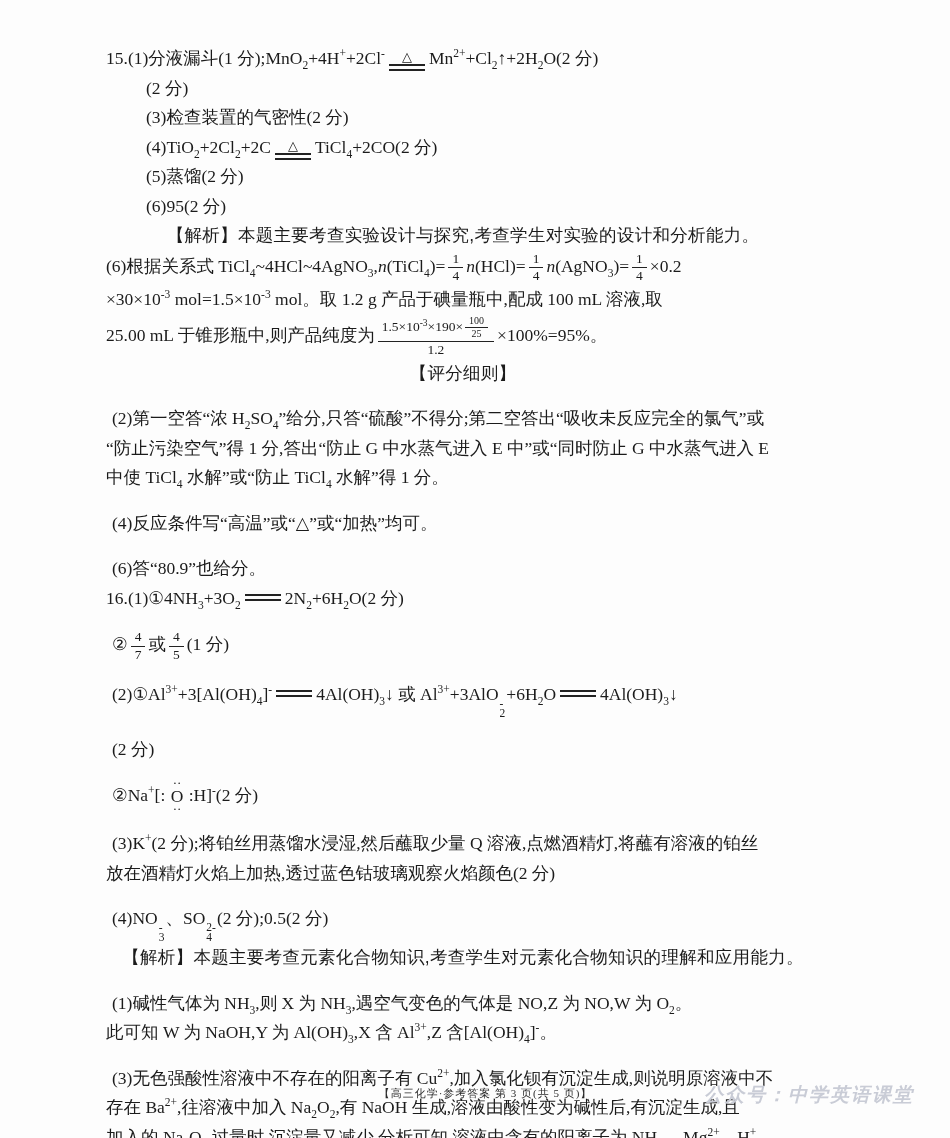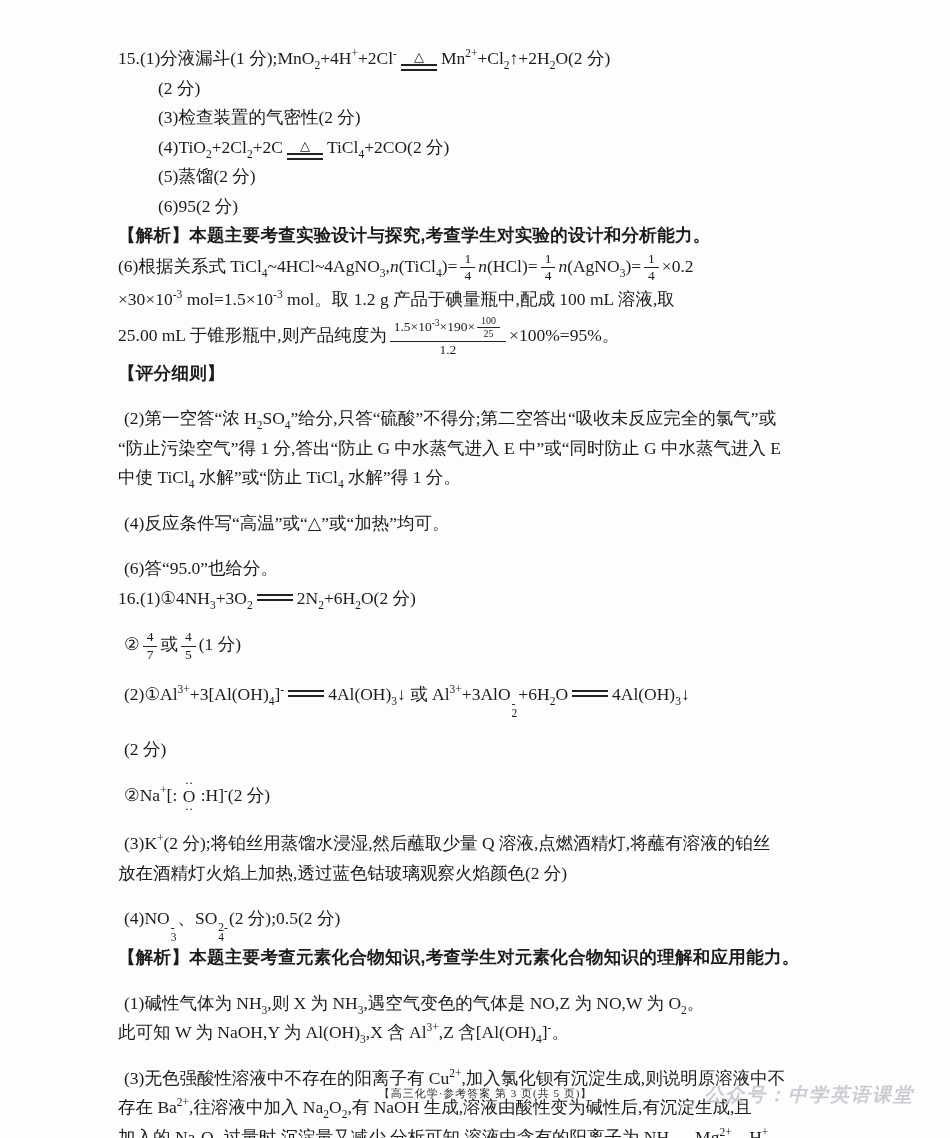--- a/index.html
+++ b/index.html
@@ -3,28 +3,28 @@
 <meta charset="utf-8">
 <style>
   html,body{margin:0;padding:0;}
   body{
     width:950px;height:1138px;position:relative;overflow:hidden;
     background:#fdfdfd;color:#1b1b1b;
     font-family:"Liberation Serif","DejaVu Serif",serif;
     font-size:17.5px;
   }
   #doc{
-    position:absolute;left:12px;top:0;width:918px;height:1138px;
+    position:absolute;left:0;top:0;width:918px;height:1138px;
     padding:44px 98px 0 106px;box-sizing:border-box;
   }
   .ln{min-height:29.5px;line-height:29.5px;white-space:nowrap;}
   .ind0{padding-left:0;}
   .ind1{padding-left:40px;}
   .ind2{padding-left:6px;margin-top:16px;}
-  .hd{font-family:"Liberation Sans","DejaVu Sans",sans-serif;font-weight:700;letter-spacing:.3px;}
+  .hd{font-family:"Liberation Sans","DejaVu Sans",sans-serif;font-weight:400;letter-spacing:.3px;text-align:center;}
   sub,sup{font-size:11.5px;line-height:0;}
   
   .frac{display:inline-flex;flex-direction:column;align-items:center;justify-content:center;
         vertical-align:middle;font-size:13.5px;line-height:1.25;margin:0 3px;text-align:center;}
   .frac .num{border-bottom:1.3px solid #222;padding:0 4px;display:block;}
   .frac .den{padding:0 4px;display:block;}
   .frac .frac{font-size:10px;margin:0 2px;}
   .frac sub,.frac sup{font-size:9.5px;}
   
   .eqc{display:inline-flex;flex-direction:column;align-items:center;vertical-align:3px;
@@ -85,21 +85,21 @@
             <span class="num">100</span>
             <span class="den">25</span>
           </span></span>
         <span class="den">1.2</span>
       </span>×100%=95%。</div>
     <div class="ln ind0 hd">【评分细则】</div>
     <div class="ln ind2">(2)第一空答“浓 H<sub>2</sub>SO<sub>4</sub>”给分,只答“硫酸”不得分;第二空答出“吸收未反应完全的氯气”或</div>
     <div class="ln ind0">“防止污染空气”得 1 分,答出“防止 G 中水蒸气进入 E 中”或“同时防止 G 中水蒸气进入 E</div>
     <div class="ln ind0">中使 TiCl<sub>4</sub> 水解”或“防止 TiCl<sub>4</sub> 水解”得 1 分。</div>
     <div class="ln ind2">(4)反应条件写“高温”或“△”或“加热”均可。</div>
-    <div class="ln ind2">(6)答“95.0”也给分。</div>
+    <div class="ln ind2">(6)答“80.9”也给分。</div>
     <div class="ln ind0">16.(1)①4NH<sub>3</sub>+3O<sub>2</sub><span class="eqc">
         <span class="dline"></span>
       </span>2N<sub>2</sub>+6H<sub>2</sub>O(2 分)</div>
     <div class="ln ind2">②<span class="frac">
         <span class="num">4</span>
         <span class="den">7</span>
       </span>或<span class="frac">
         <span class="num">4</span>
         <span class="den">5</span>
       </span>(1 分)</div>

